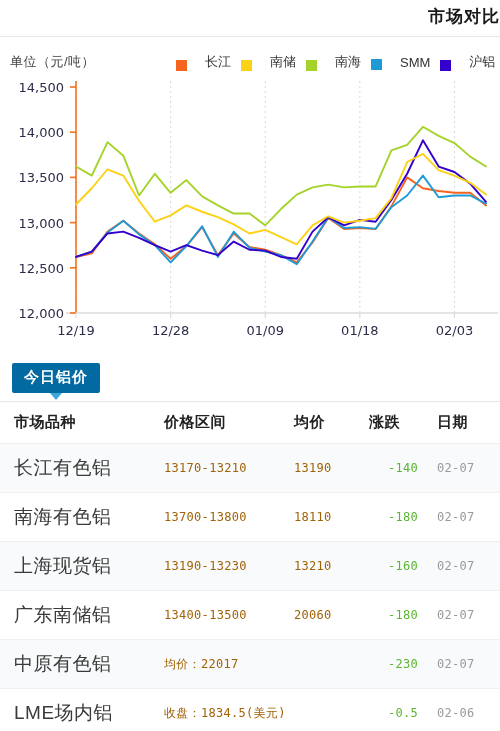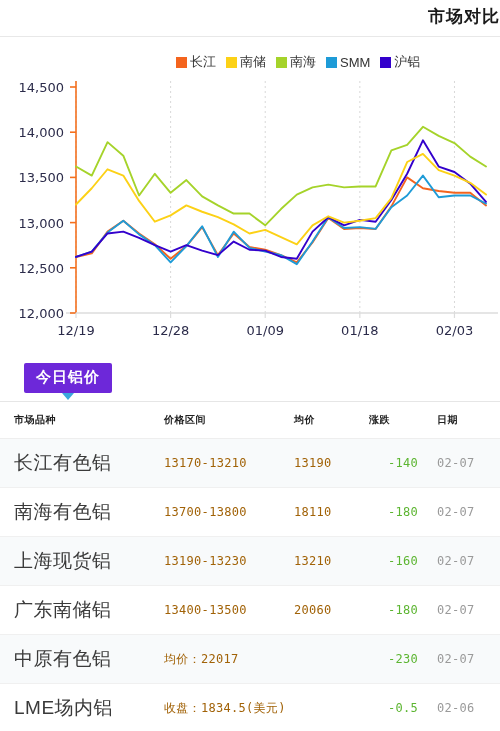--- a/index.html
+++ b/index.html
@@ -47,22 +47,22 @@
   .legend {
     position: absolute;
     left: 176px;
     top: 16px;
     display: flex;
     align-items: center;
     gap: 10px;
   }
   .legend-item {
     display: flex;
-    align-items: center;
-    gap: 3px;
+    align-items: flex-end;
+    gap: 18px;
     font-size: 13px;
     color: #333;
     white-space: nowrap;
   }
   .legend-swatch {
     width: 11px;
     height: 11px;
     display: inline-block;
     flex: 0 0 auto;
   }
@@ -76,23 +76,23 @@
   }
   .plot-svg { display: block; }
 
   
   .tab-row {
     position: relative;
     height: 44px;
   }
   .tab-chip {
     position: absolute;
-    left: 24px;
+    left: 12px;
     top: 6px;
-    background: #6d28d9;
+    background: #0369a1;
     color: #fff;
     font-size: 15px;
     font-weight: bold;
     letter-spacing: 1px;
     padding: 5px 12px 6px 12px;
     border-radius: 2px;
   }
   .tab-chip::after {
     content: "";
     position: absolute;
@@ -108,21 +108,21 @@
 
   
   .price-table {
     width: 100%;
     border-collapse: collapse;
     border-top: 1px solid #e6e6e6;
     font-size: 13px;
     table-layout: fixed;
   }
   .price-table th {
-    font-size: 10px;
+    font-size: 15px;
     font-weight: bold;
     color: #222;
     text-align: left;
     padding: 11px 0 11px 0;
     letter-spacing: 0.5px;
     border-bottom: 1px solid #eeeeee;
     font-family: "Liberation Sans", "DejaVu Sans", sans-serif;
   }
   .price-table td {
     padding: 11px 0 11px 0;
@@ -168,20 +168,21 @@
     fill: #2b2b4a;
   }
 </style>
 </head>
 <body>
 
 <div class="page-title">市场对比</div>
 
 <div class="chart-block">
 
+  <div class="unit-label">单位（元/吨）</div>
 
   <div class="legend" id="legend-host">
       <span class="legend-item">
         <span class="legend-swatch" style="background: rgb(244, 100, 30);"></span>
         <span>长江</span>
       </span>
       <span class="legend-item">
         <span class="legend-swatch" style="background: rgb(252, 209, 22);"></span>
         <span>南储</span>
       </span>

